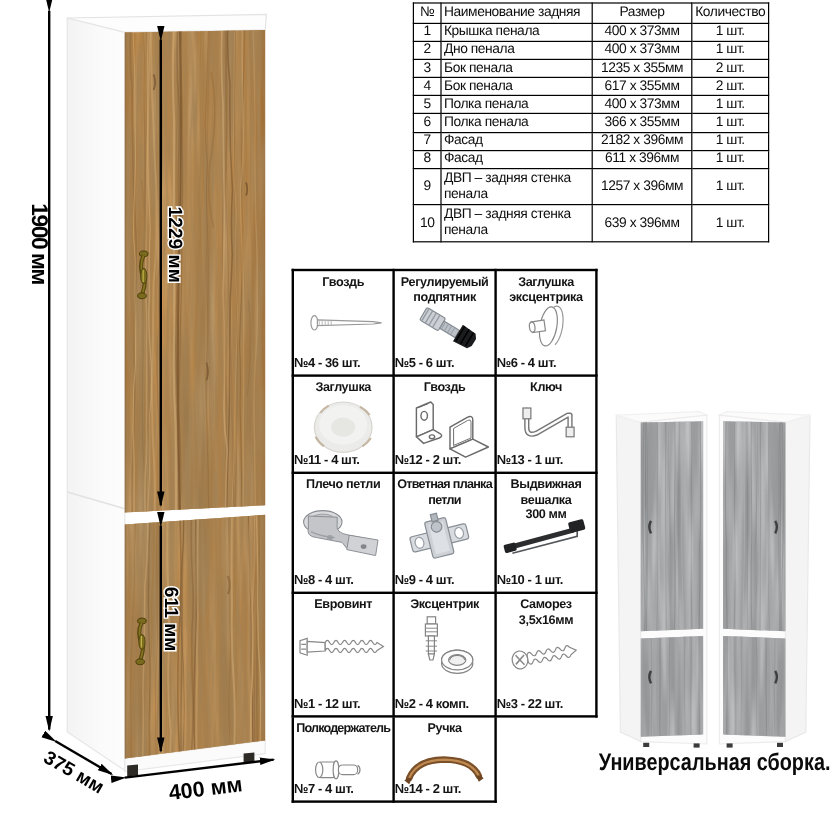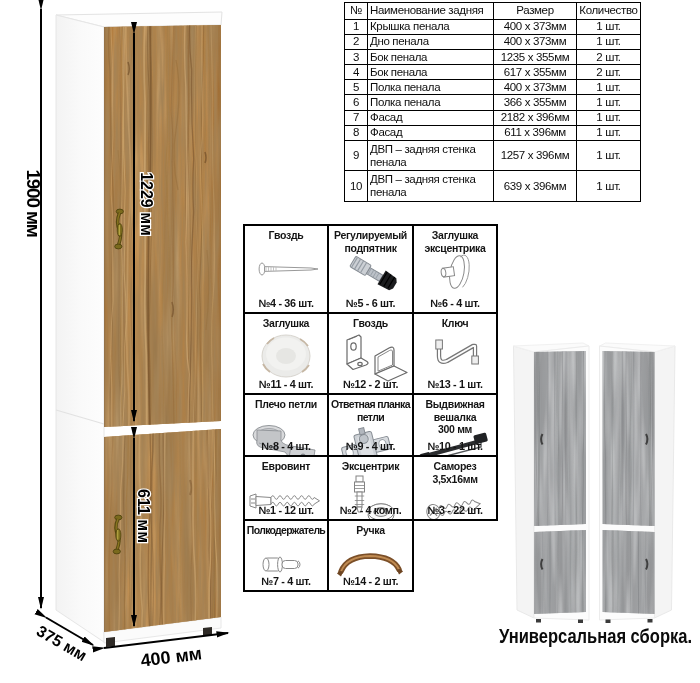--- a/index.html
+++ b/index.html
@@ -3,21 +3,21 @@
 <style>
 html,body{margin:0;padding:0;width:700px;height:683px;background:#fff;overflow:hidden;
   font-family:"Liberation Sans",sans-serif;}
 .abs{position:absolute;}
 #ptable{border-collapse:collapse;table-layout:fixed;}
 #ptable td{border:1.5px solid #000;font-size:11.5px;letter-spacing:-0.35px;color:#0d0d0d;padding:0 2px;line-height:1.12;overflow:hidden;white-space:nowrap;}
 #ptable td.c{text-align:center;padding:0;}
 #grid{border-collapse:collapse;table-layout:fixed;}
 #grid td{border:2px solid #000;text-align:center;vertical-align:top;padding:0;overflow:hidden;position:relative;}
 .gt{font-weight:bold;font-size:10.5px;letter-spacing:-0.3px;line-height:1.2;padding-top:3px;color:#141414;}
-.gc{font-weight:bold;font-size:10.8px;letter-spacing:-0.35px;color:#141414;position:absolute;bottom:3px;left:0;right:0;text-align:center;margin-top:36px;}
+.gc{font-weight:bold;font-size:10.8px;letter-spacing:-0.35px;color:#141414;position:absolute;bottom:3px;left:0;right:0;text-align:left;margin-top:36px;}
 </style></head>
 <body>
 
 <svg class="abs" style="left:0;top:0" width="245" height="683" viewBox="0 0 245 683">
   <defs>
     <linearGradient id="sideg" x1="0" y1="0" x2="1" y2="0">
       <stop offset="0" stop-color="#f3f3f3"></stop>
         <stop offset="0.55" stop-color="#fafafa"></stop>
         <stop offset="1" stop-color="#fdfdfd"></stop>
     </linearGradient>
@@ -342,21 +342,21 @@
           <div class="gt">Ключ</div>
           <svg width="84" height="50" style="position:absolute;left:0;top:18px" viewBox="0 0 84 50">
             <path d="M25,10 L25,24 Q25,32 33,29 L59,14 L61,14 L61,27" fill="none" stroke="#777" stroke-width="4.4" stroke-linecap="round" stroke-linejoin="round"></path>
             <path d="M25,10 L25,24 Q25,32 33,29 L59,14 L61,14 L61,27" fill="none" stroke="#fcfcfc" stroke-width="2" stroke-linecap="round" stroke-linejoin="round"></path>
             <rect x="21.8" y="8" width="6.6" height="9" fill="#eee" stroke="#777" stroke-width="1"></rect>
             <rect x="57.8" y="24" width="6.6" height="8" fill="#eee" stroke="#777" stroke-width="1"></rect>
           </svg>
           <div class="gc">№13 - 1 шт.</div>
         </td>
   </tr>
-  <tr style="height:62px">
+  <tr style="height:100px">
 
     <td>
           <div class="gt">Плечо петли</div>
           <svg width="80" height="44" style="position:absolute;left:0;top:28px" viewBox="0 0 80 44">
             <ellipse cx="24" cy="12" rx="16" ry="9.5" fill="#d9dadc" stroke="#888c91" stroke-width="0.9"></ellipse>
             <ellipse cx="24" cy="12" rx="11.5" ry="6.6" fill="#c6c8cb" stroke="#93979c" stroke-width="0.7"></ellipse>
             <ellipse cx="24" cy="12" rx="7" ry="4" fill="#ecedef" stroke="#a0a4a9" stroke-width="0.6"></ellipse>
             <ellipse cx="24" cy="12" rx="3" ry="1.8" fill="#a9adb2"></ellipse>
             <path d="M12,17 Q10,24 19,25 L40,29 L44,34 L62,37 L66,27 L46,23 Q34,21 36,14 L36,8 L12,7 z" fill="#c3c5c8" stroke="#888c91" stroke-width="0.8"></path>
             <path d="M46,23 L70,27 L68,40 L44,35 z" fill="#d0d2d5" stroke="#888c91" stroke-width="0.8"></path>
@@ -387,21 +387,21 @@
           <div class="gt">Выдвижная<br>вешалка<br>300 мм</div>
           <svg width="84" height="32" style="position:absolute;left:0;top:37px" viewBox="0 0 84 32">
             <path d="M11,24 L63,10" stroke="#2b2d2f" stroke-width="4.2" stroke-linecap="round"></path>
             <path d="M13,29 L67,15 L67,7" stroke="#54575a" stroke-width="1.4" fill="none"></path>
             <rect x="60" y="2" width="13" height="9" rx="1.5" fill="#202224" transform="rotate(-15 66 6)"></rect>
             <rect x="6" y="21" width="10" height="7" rx="1.5" fill="#202224" transform="rotate(-15 11 24)"></rect>
           </svg>
           <div class="gc">№10 - 1 шт.</div>
         </td>
   </tr>
-  <tr style="height:64px">
+  <tr style="height:103px">
 
     <td>
           <div class="gt">Евровинт</div>
           <svg width="80" height="44" style="position:absolute;left:0;top:22px" viewBox="0 0 80 44">
             <g stroke="#888" fill="#fff">
               <path d="M5,17 L5,27 L11,29 L11,15 z"></path>
               <path d="M11,17.5 L26,18.5 L26,25.5 L11,26.5 z"></path>
               <path d="M6,20 l4,0 M6,24 l4,0" stroke-width="1"></path>
               <path d="M26,18.5 q1.8,-3.6 3.6,0 q1.8,3.6 3.6,0 q1.8,-3.6 3.6,0 q1.8,3.6 3.6,0 q1.8,-3.6 3.6,0 q1.8,3.6 3.6,0 q1.8,-3.6 3.6,0 q1.8,3.6 3.6,0 q1.8,-3.6 3.6,0 q1.8,3.6 3.6,0 q1.8,-3.6 3.6,0 q1.8,3.6 3.6,0 L74.5,21.8 L69.2,25.1 q-1.8,3.6 -3.6,0 q-1.8,-3.6 -3.6,0 q-1.8,3.6 -3.6,0 q-1.8,-3.6 -3.6,0 q-1.8,3.6 -3.6,0 q-1.8,-3.6 -3.6,0 q-1.8,3.6 -3.6,0 q-1.8,-3.6 -3.6,0 q-1.8,3.6 -3.6,0 q-1.8,-3.6 -3.6,0 q-1.8,3.6 -3.6,0 q-1.8,-3.6 -3.6,0 z"></path>
             </g>

